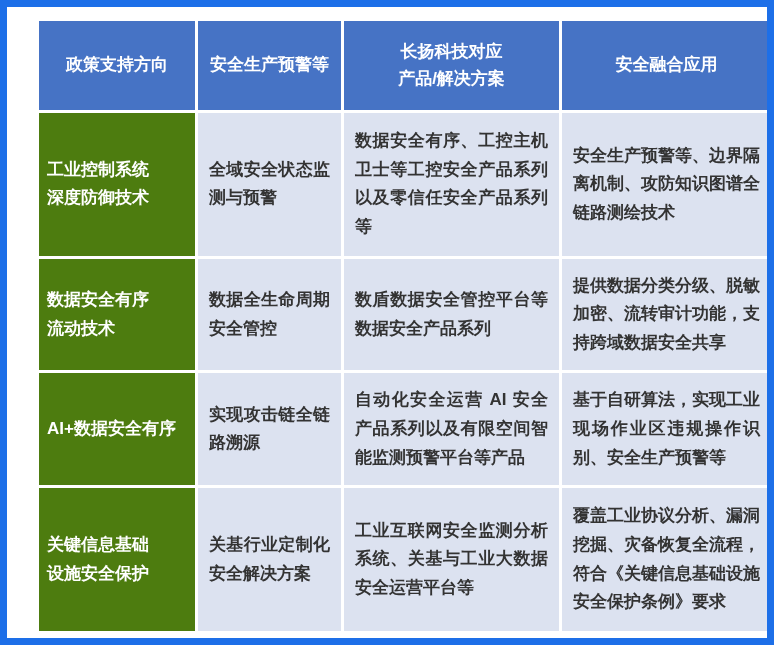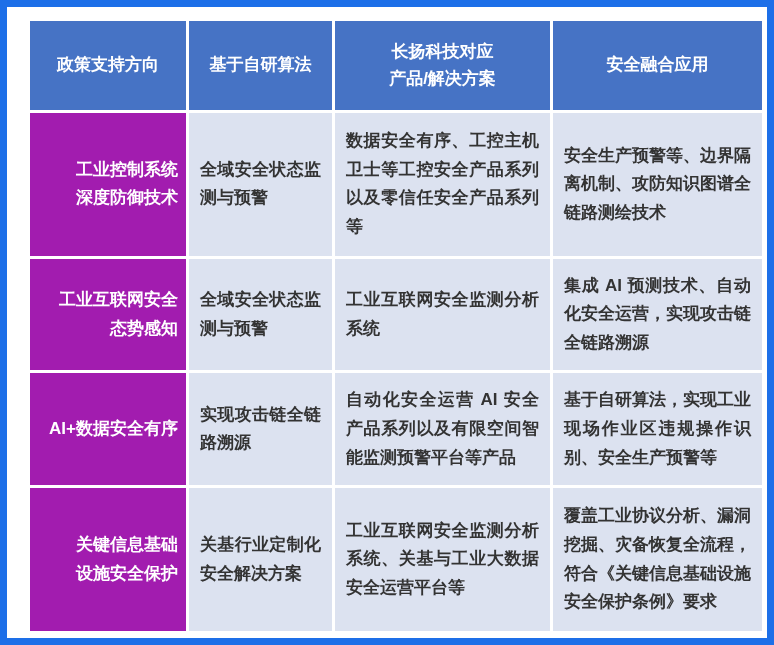--- a/index.html
+++ b/index.html
@@ -7,21 +7,21 @@
     padding: 0;
     background: #ffffff;
     font-family: "Liberation Sans", "DejaVu Sans", sans-serif;
   }
   .frame {
     box-sizing: border-box;
     width: 774px;
     height: 645px;
     border: 7px solid #1d6fe8;
     background: #ffffff;
-    padding: 11px 13px 4px 20px;
+    padding: 11px 13px 4px 29px;
     overflow: hidden;
   }
   table.policy-table {
     width: 100%;
     height: 100%;
     table-layout: fixed;
     border-collapse: separate;
     border-spacing: 3px;
   }
   th, td {
@@ -33,25 +33,25 @@
     color: #ffffff;
     font-size: 17px;
     font-weight: 700;
     text-align: center;
     line-height: 1.55;
     white-space: pre-line;
     height: 89px;
     padding: 4px 6px;
   }
   tbody th.rowhead {
-    background: #a21caf;
+    background: #4d7c0f;
     color: #ffffff;
     font-size: 17px;
     font-weight: 700;
-    text-align: right;
+    text-align: left;
     line-height: 1.7;
     white-space: pre-line;
     padding: 4px 8px;
   }
   tbody td {
     background: #dce2f0;
     color: #333333;
     font-size: 17px;
     font-weight: 600;
     text-align: justify;
@@ -71,40 +71,40 @@
   <table class="policy-table">
     <colgroup>
       <col style="width:156px">
       <col style="width:143px">
       <col style="width:215px">
       <col style="width:209px">
     </colgroup>
     <thead>
       <tr>
         <th>政策支持方向</th>
-        <th>基于自研算法</th>
+        <th>安全生产预警等</th>
         <th>长扬科技对应
 产品/解决方案</th>
         <th>安全融合应用</th>
       </tr>
     </thead>
     <tbody>
       <tr class="r1">
         <th class="rowhead">工业控制系统
 深度防御技术</th>
         <td>全域安全状态监测与预警</td>
         <td>数据安全有序、工控主机卫士等工控安全产品系列以及零信任安全产品系列等</td>
         <td>安全生产预警等、边界隔离机制、攻防知识图谱全链路测绘技术</td>
       </tr>
-      <tr class="r3">
-        <th class="rowhead">工业互联网安全
-态势感知</th>
-        <td>全域安全状态监测与预警</td>
-        <td>工业互联网安全监测分析系统</td>
-        <td>集成 AI 预测技术、自动化安全运营，实现攻击链全链路溯源</td>
+      <tr class="r2">
+        <th class="rowhead">数据安全有序
+流动技术</th>
+        <td>数据全生命周期安全管控</td>
+        <td>数盾数据安全管控平台等数据安全产品系列</td>
+        <td>提供数据分类分级、脱敏加密、流转审计功能，支持跨域数据安全共享</td>
       </tr>
       <tr class="r4">
         <th class="rowhead">AI+数据安全有序</th>
         <td>实现攻击链全链路溯源</td>
         <td>自动化安全运营 AI 安全产品系列以及有限空间智能监测预警平台等产品</td>
         <td>基于自研算法，实现工业现场作业区违规操作识别、安全生产预警等</td>
       </tr>
       <tr class="r5">
         <th class="rowhead">关键信息基础
 设施安全保护</th>

